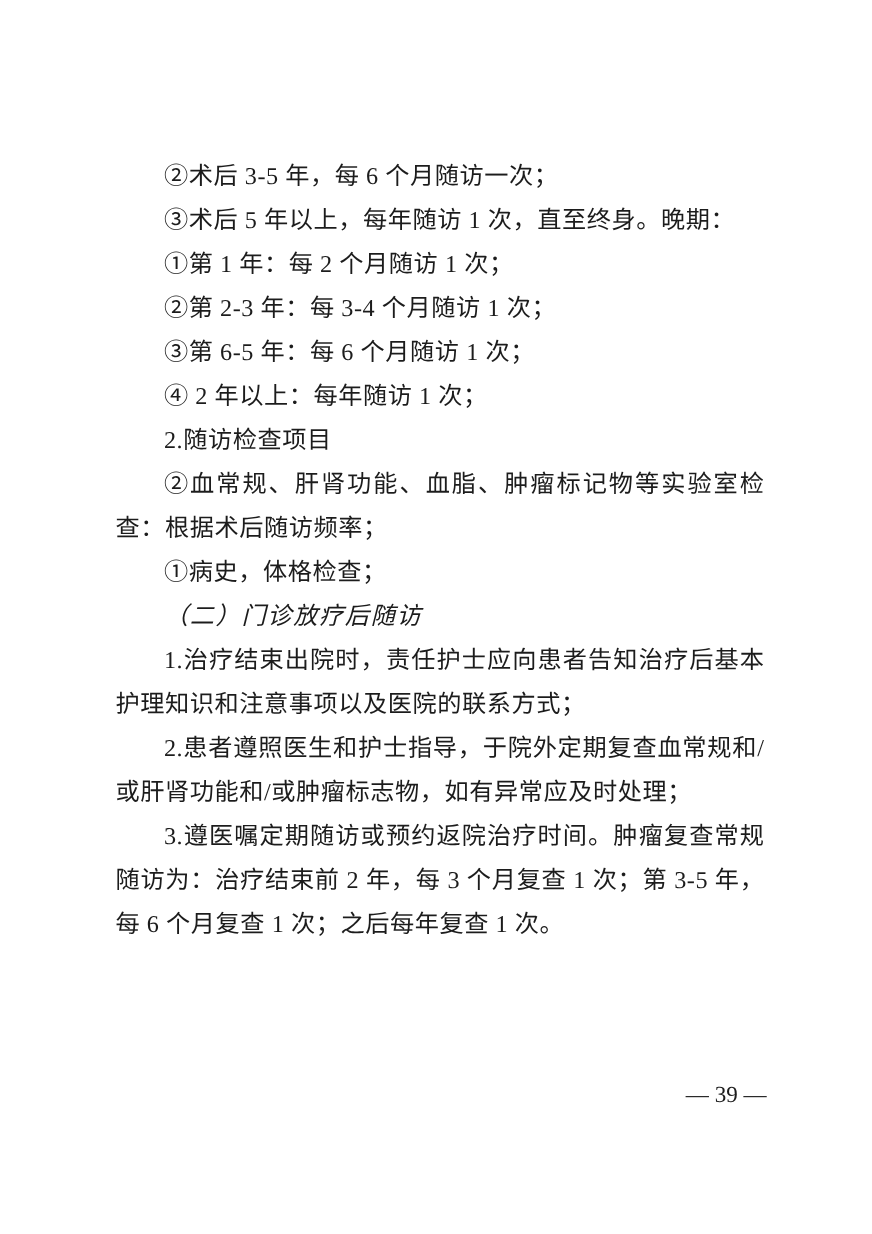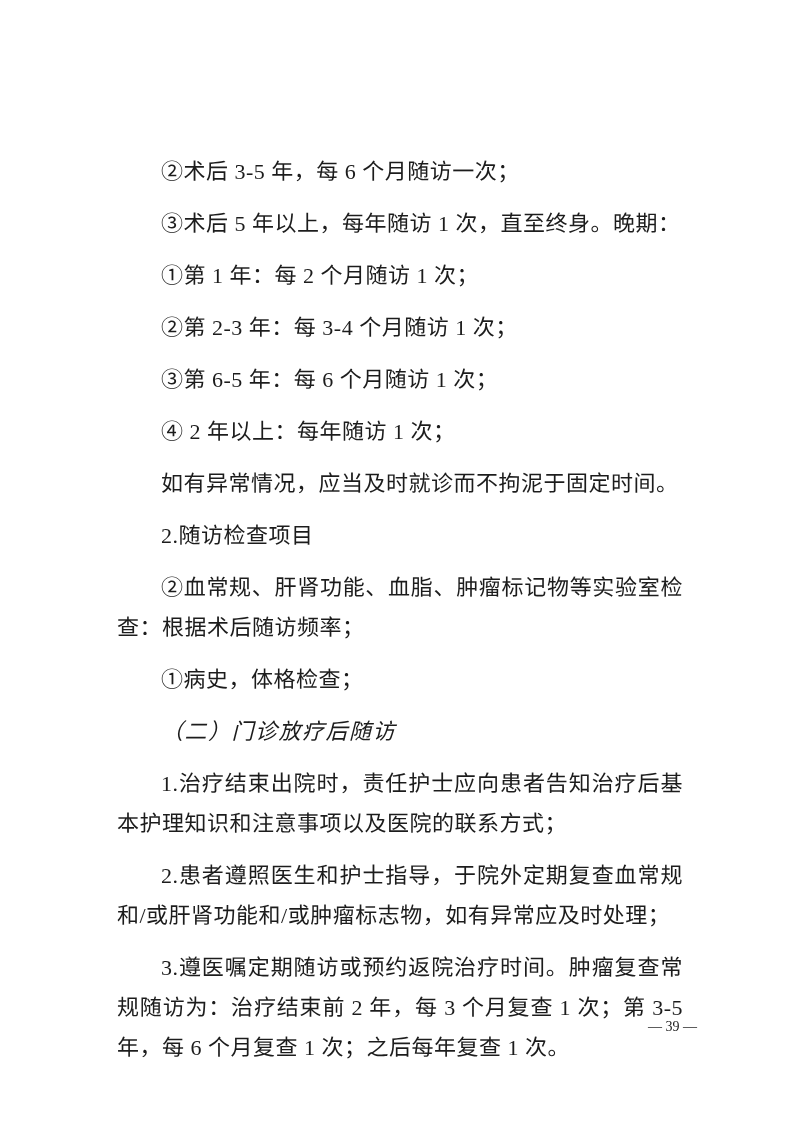--- a/index.html
+++ b/index.html
@@ -16,56 +16,55 @@
     color: #1c1c1c;
     overflow: hidden;
   }
   .content {
     position: absolute;
     left: 105px;
     top: 140px;
     width: 590px;
   }
   .para {
-    margin: 12px;
+    margin: 0;
     padding: 0;
     font-size: 22px;
     line-height: 40px;
     text-align: justify;
     text-indent: 2em;
     letter-spacing: 0.5px;
     word-break: break-all;
   }
   
   .para.heading {
     font-style: italic;
     letter-spacing: 1.5px;
   }
   .page-number {
     position: absolute;
-    top: 1012px;
+    top: 980px;
     right: 96px;
-    font-size: 14px;
+    font-size: 21px;
     line-height: 30px;
     color: #1c1c1c;
     font-family: "Liberation Serif", "DejaVu Serif", serif;
   }
 </style>
 </head>
 <body>
 
 <div class="page">
   <div class="content">
     <p class="para">②术后 3-5 年，每 6 个月随访一次；</p>
     <p class="para">③术后 5 年以上，每年随访 1 次，直至终身。晚期：</p>
     <p class="para">①第 1 年：每 2 个月随访 1 次；</p>
     <p class="para">②第 2-3 年：每 3-4 个月随访 1 次；</p>
     <p class="para">③第 6-5 年：每 6 个月随访 1 次；</p>
     <p class="para">④ 2 年以上：每年随访 1 次；</p>
-    <p class="para">如有异常情况，应当及时就诊而不拘泥于固定时间。</p>
     <p class="para">2.随访检查项目</p>
     <p class="para">②血常规、肝肾功能、血脂、肿瘤标记物等实验室检查：根据术后随访频率；</p>
     <p class="para">①病史，体格检查；</p>
     <p class="para heading">（二）门诊放疗后随访</p>
     <p class="para">1.治疗结束出院时，责任护士应向患者告知治疗后基本护理知识和注意事项以及医院的联系方式；</p>
     <p class="para">2.患者遵照医生和护士指导，于院外定期复查血常规和/或肝肾功能和/或肿瘤标志物，如有异常应及时处理；</p>
     <p class="para">3.遵医嘱定期随访或预约返院治疗时间。肿瘤复查常规随访为：治疗结束前 2 年，每 3 个月复查 1 次；第 3-5 年，每 6 个月复查 1 次；之后每年复查 1 次。</p>
   </div>
 
   <div class="page-number">— 39 —</div>

